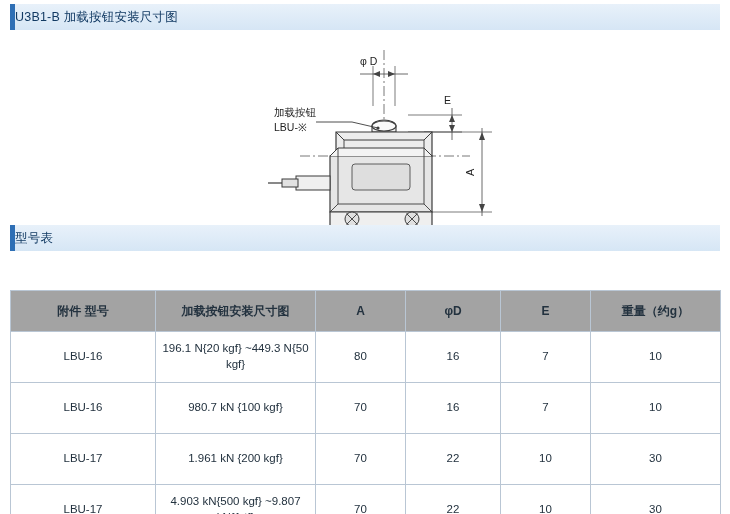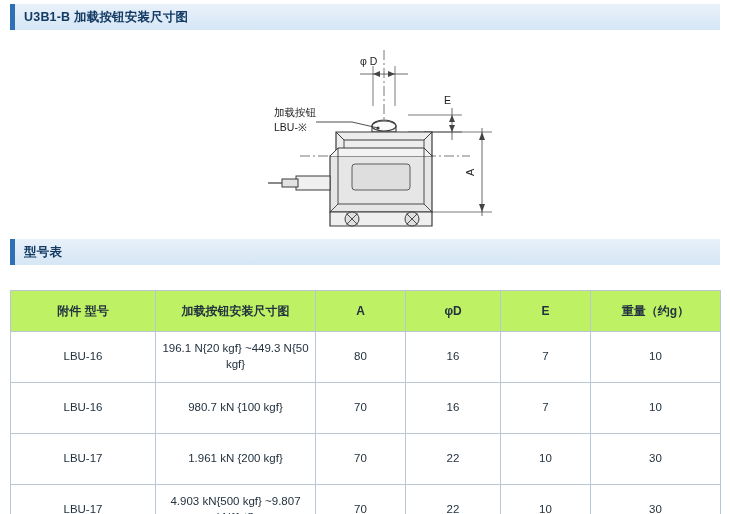--- a/index.html
+++ b/index.html
@@ -27,27 +27,26 @@
     width: 710px;
     height: 26px;
     background: linear-gradient(to bottom, #e8f1fa 0%, #d6e6f5 100%);
     border-left: 5px solid #2e6fb5;
     box-sizing: border-box;
     display: flex;
     align-items: center;
   }
   .section-bar .title {
     font-size: 12.5px;
-    font-weight: bold;
+    font-weight: normal;
     color: #123a63;
-    padding-left: 9px;
     letter-spacing: 0.2px;
   }
   #bar-top { top: 4px; }
-  #bar-model { top: 239px; }
+  #bar-model { top: 225px; }
 
   
   .drawing {
     position: absolute;
     left: 0;
     top: 36px;
     width: 580px;
     height: 196px;
   }
   .drawing svg { display: block; }
@@ -67,21 +66,21 @@
   }
   table.spec th, table.spec td {
     border: 1px solid #b9c6d4;
     text-align: center;
     vertical-align: middle;
     color: #23323f;
     padding: 5px 4px;
     line-height: 1.35;
   }
   table.spec thead th {
-    background: #bef264;
+    background: #a3a3a3;
     font-weight: bold;
     height: 30px;
     font-size: 12px;
   }
   table.spec tbody td {
     background: #ffffff;
     height: 40px;
   }
   .col1 { width: 145px; }
   .col2 { width: 160px; }

